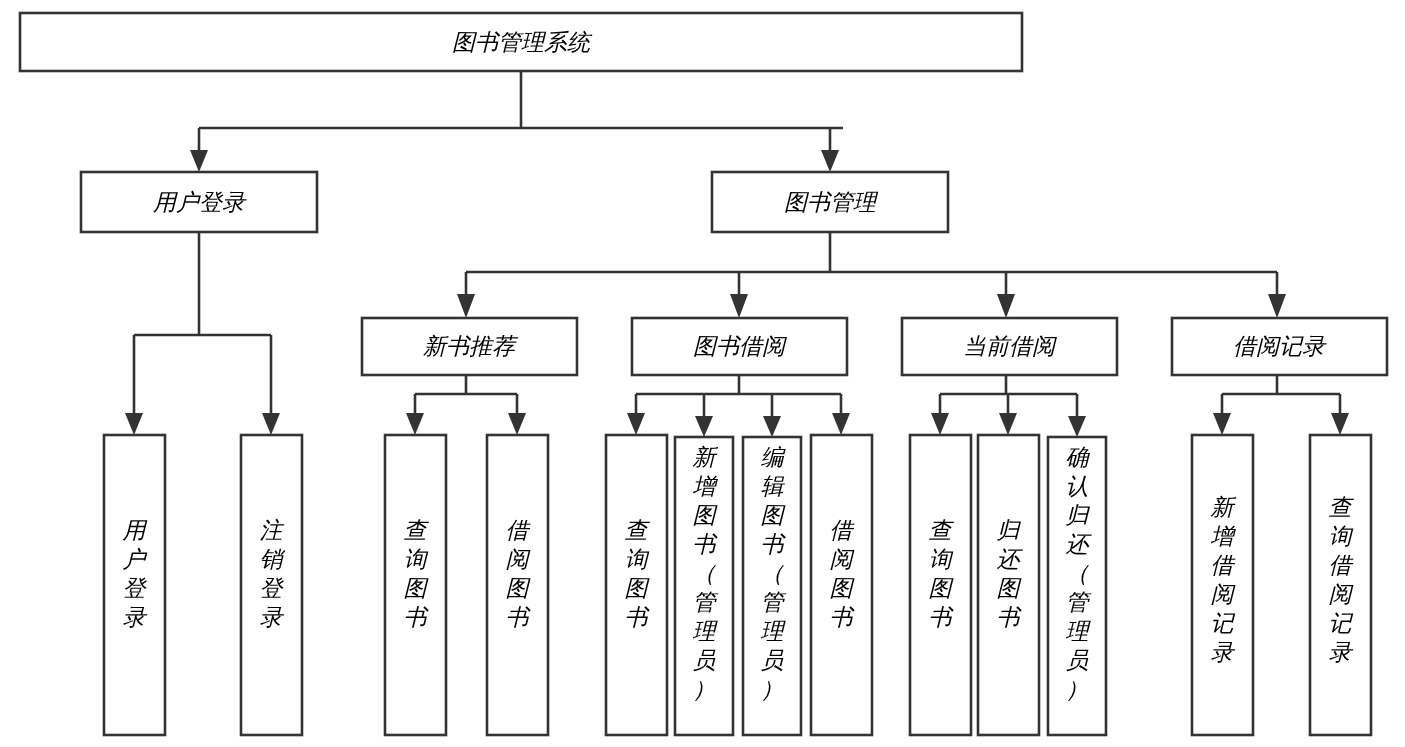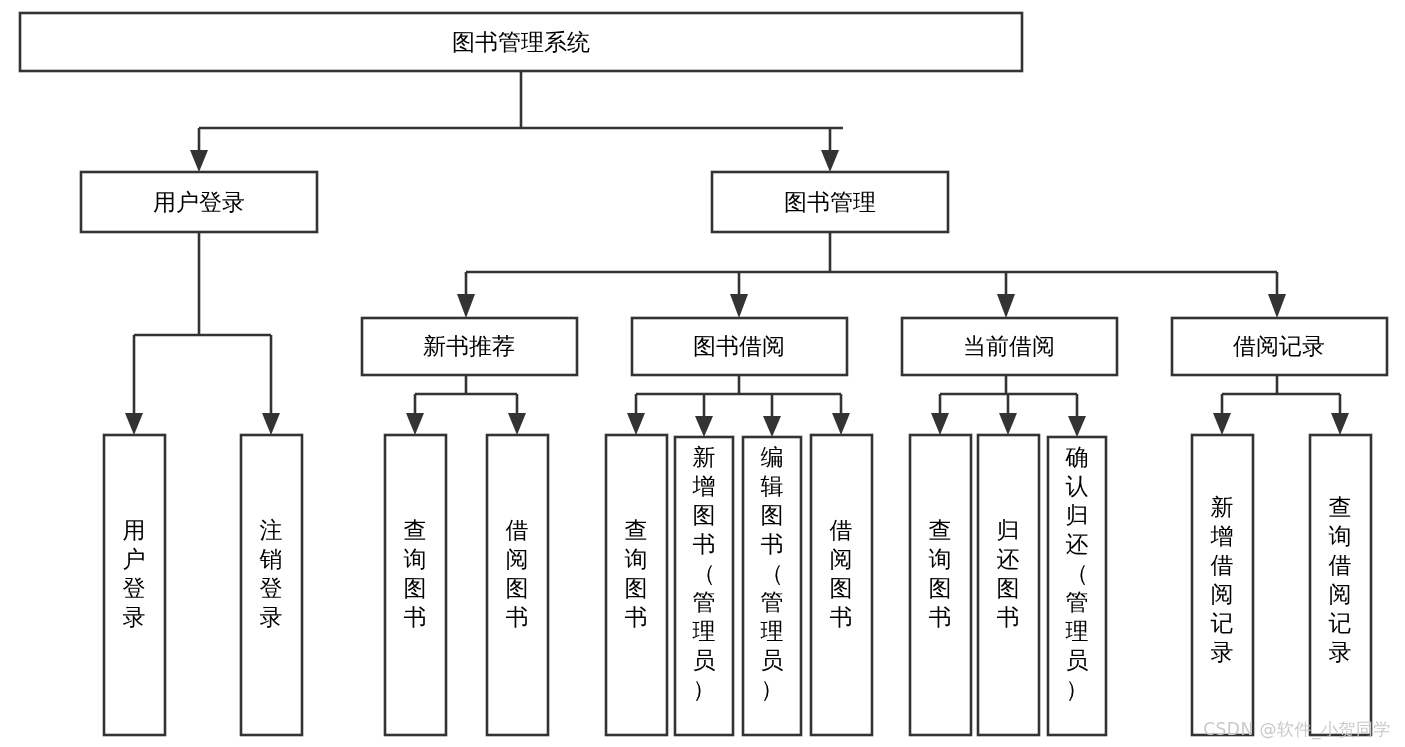--- a/index.html
+++ b/index.html
@@ -11,20 +11,21 @@
     width: 1405px;
     height: 747px;
     font-family: "DejaVu Sans", "Liberation Sans", sans-serif;
     overflow: hidden;
     position: relative;
   }
   #diagram-root {
     position: relative;
     width: 1405px;
     height: 747px;
+    font-style: italic;
   }
   svg#tree {
     position: absolute;
     left: 0;
     top: 0;
     width: 1405px;
     height: 747px;
     display: block;
   }
   .node-box {
@@ -242,15 +243,14 @@
       <text class="node-label-vertical" x="1222" y="515"><tspan x="1222" y="515">新</tspan><tspan x="1222" y="544">增</tspan><tspan x="1222" y="573">借</tspan><tspan x="1222" y="602">阅</tspan><tspan x="1222" y="631">记</tspan><tspan x="1222" y="660">录</tspan></text>
     </g>
 
     <g>
       <rect class="node-box" x="1310" y="435" width="61" height="300"></rect>
       <text class="node-label-vertical" x="1340" y="515"><tspan x="1340" y="515">查</tspan><tspan x="1340" y="544">询</tspan><tspan x="1340" y="573">借</tspan><tspan x="1340" y="602">阅</tspan><tspan x="1340" y="631">记</tspan><tspan x="1340" y="660">录</tspan></text>
     </g>
 
   </svg>
 
-  <div class="watermark">CSDN @软件_小贺同学</div>
 
 </div>
 
 </body></html>

